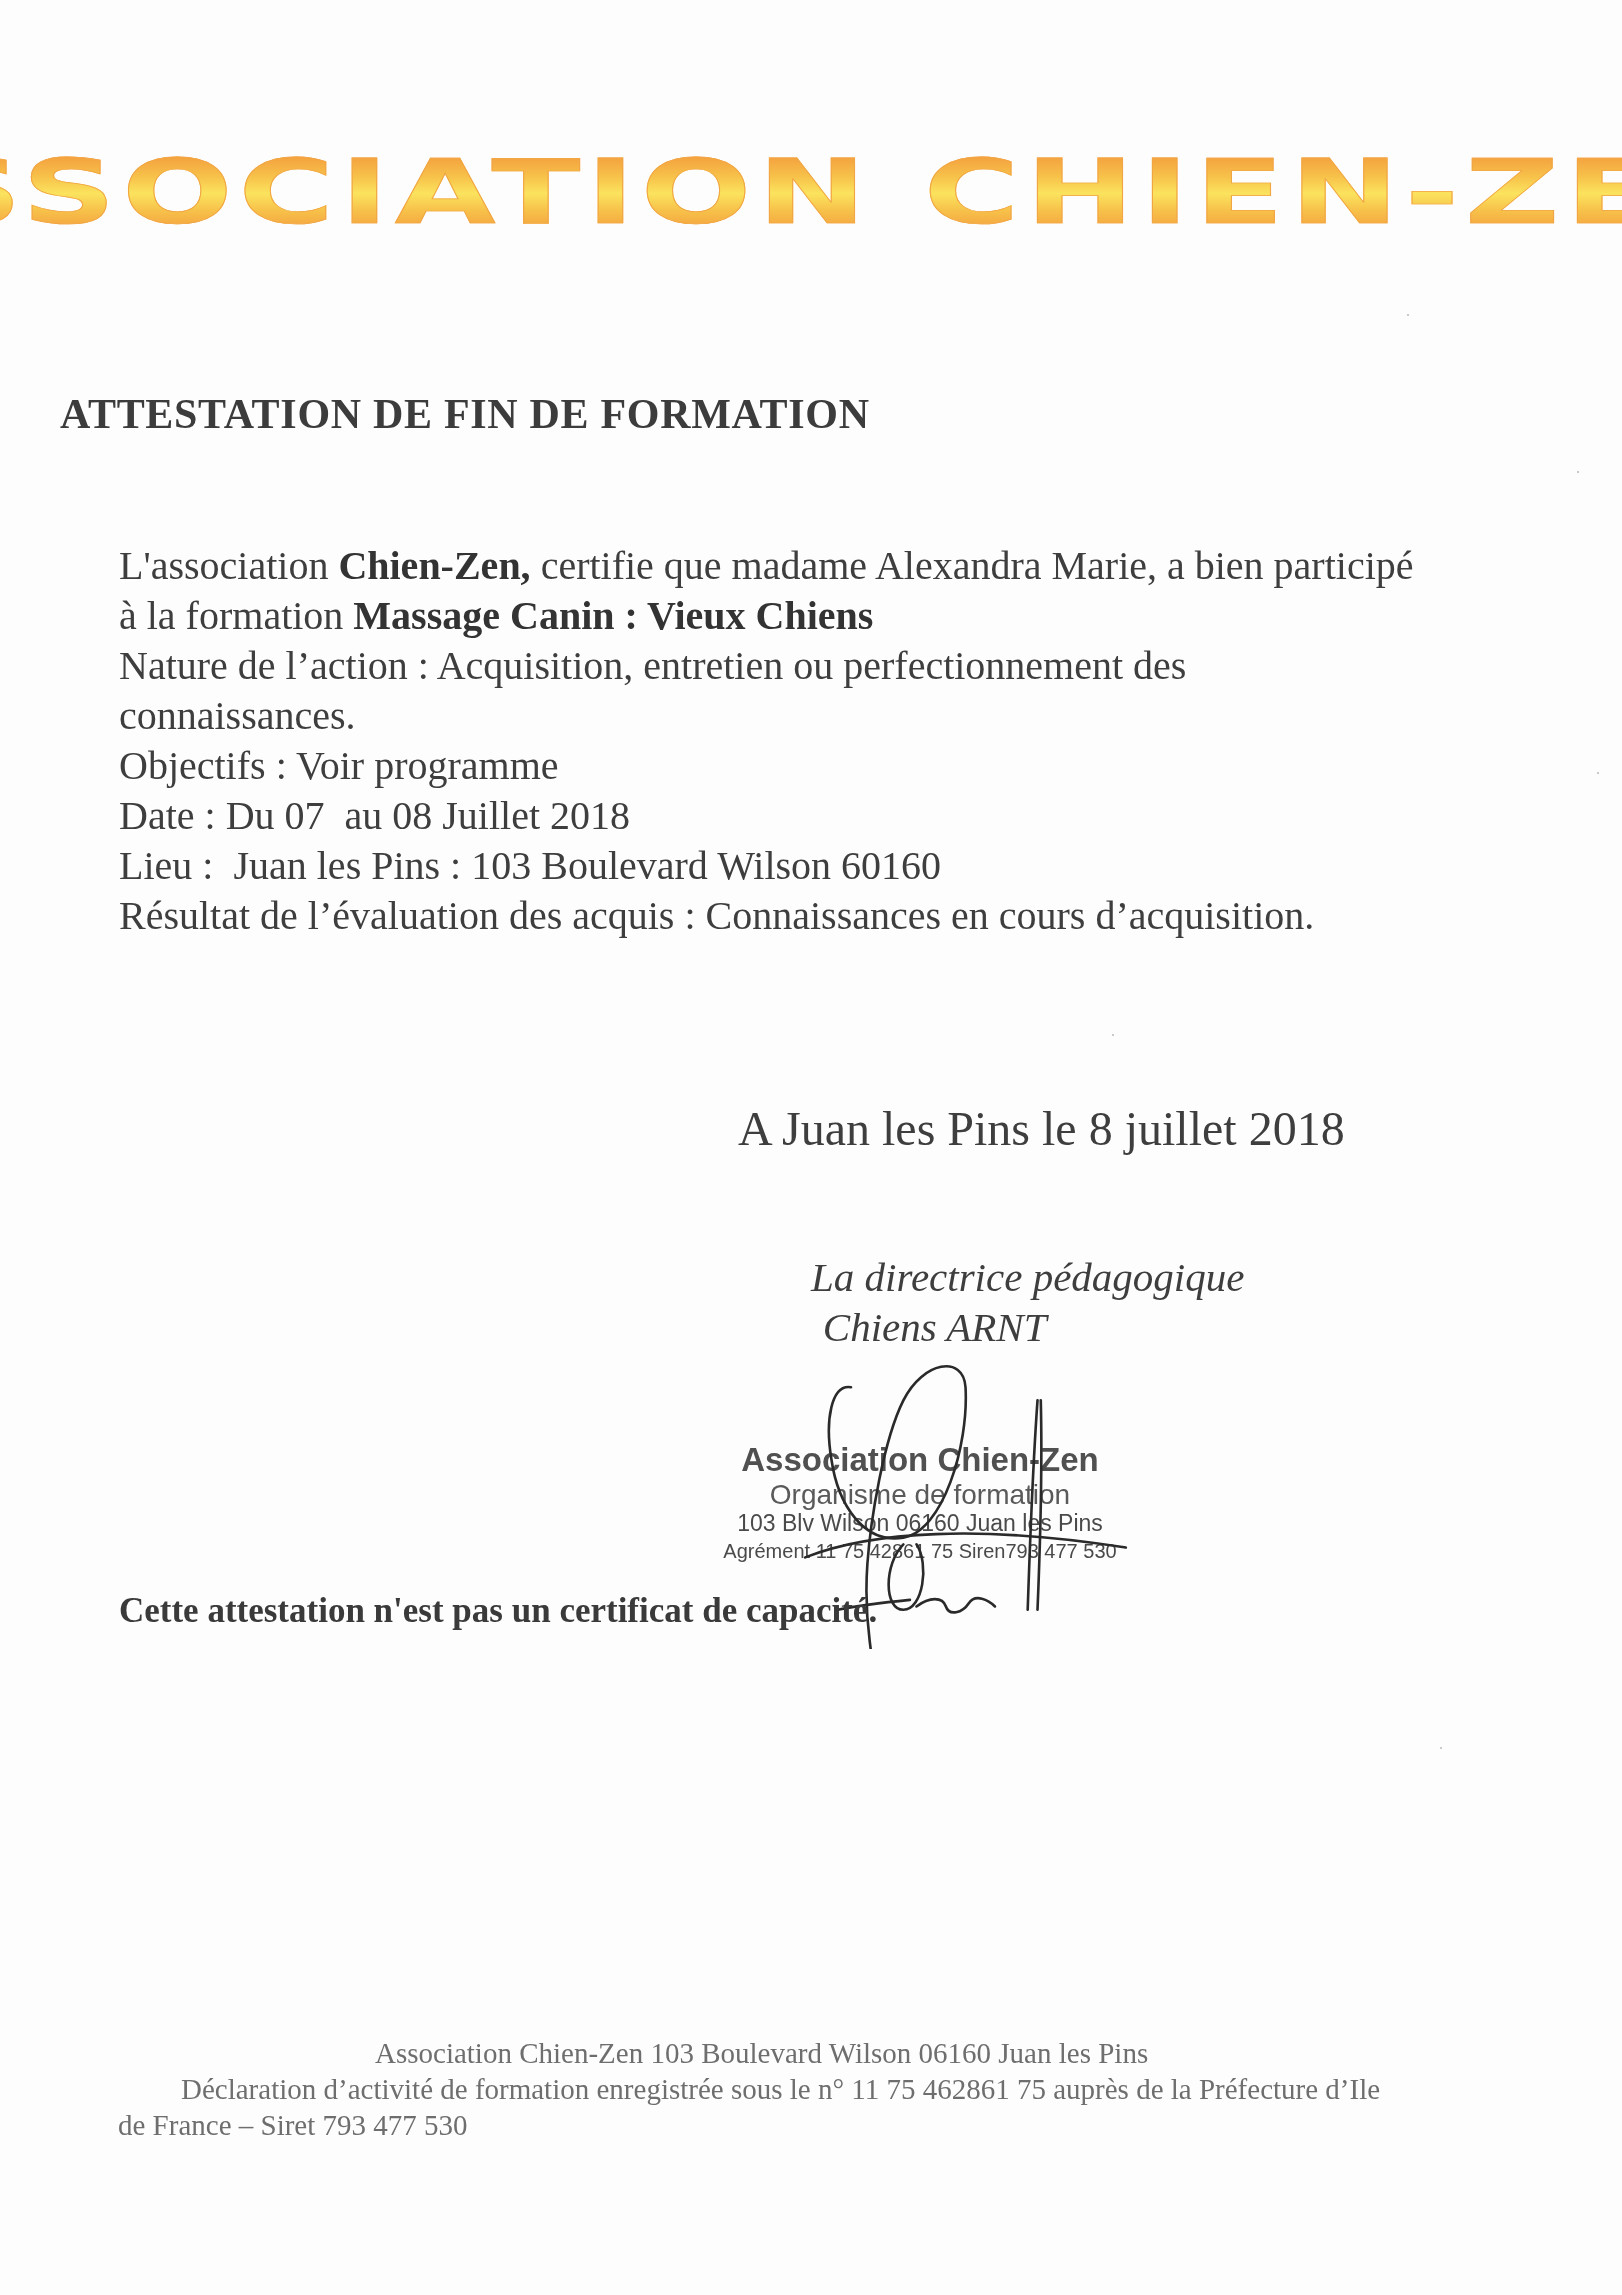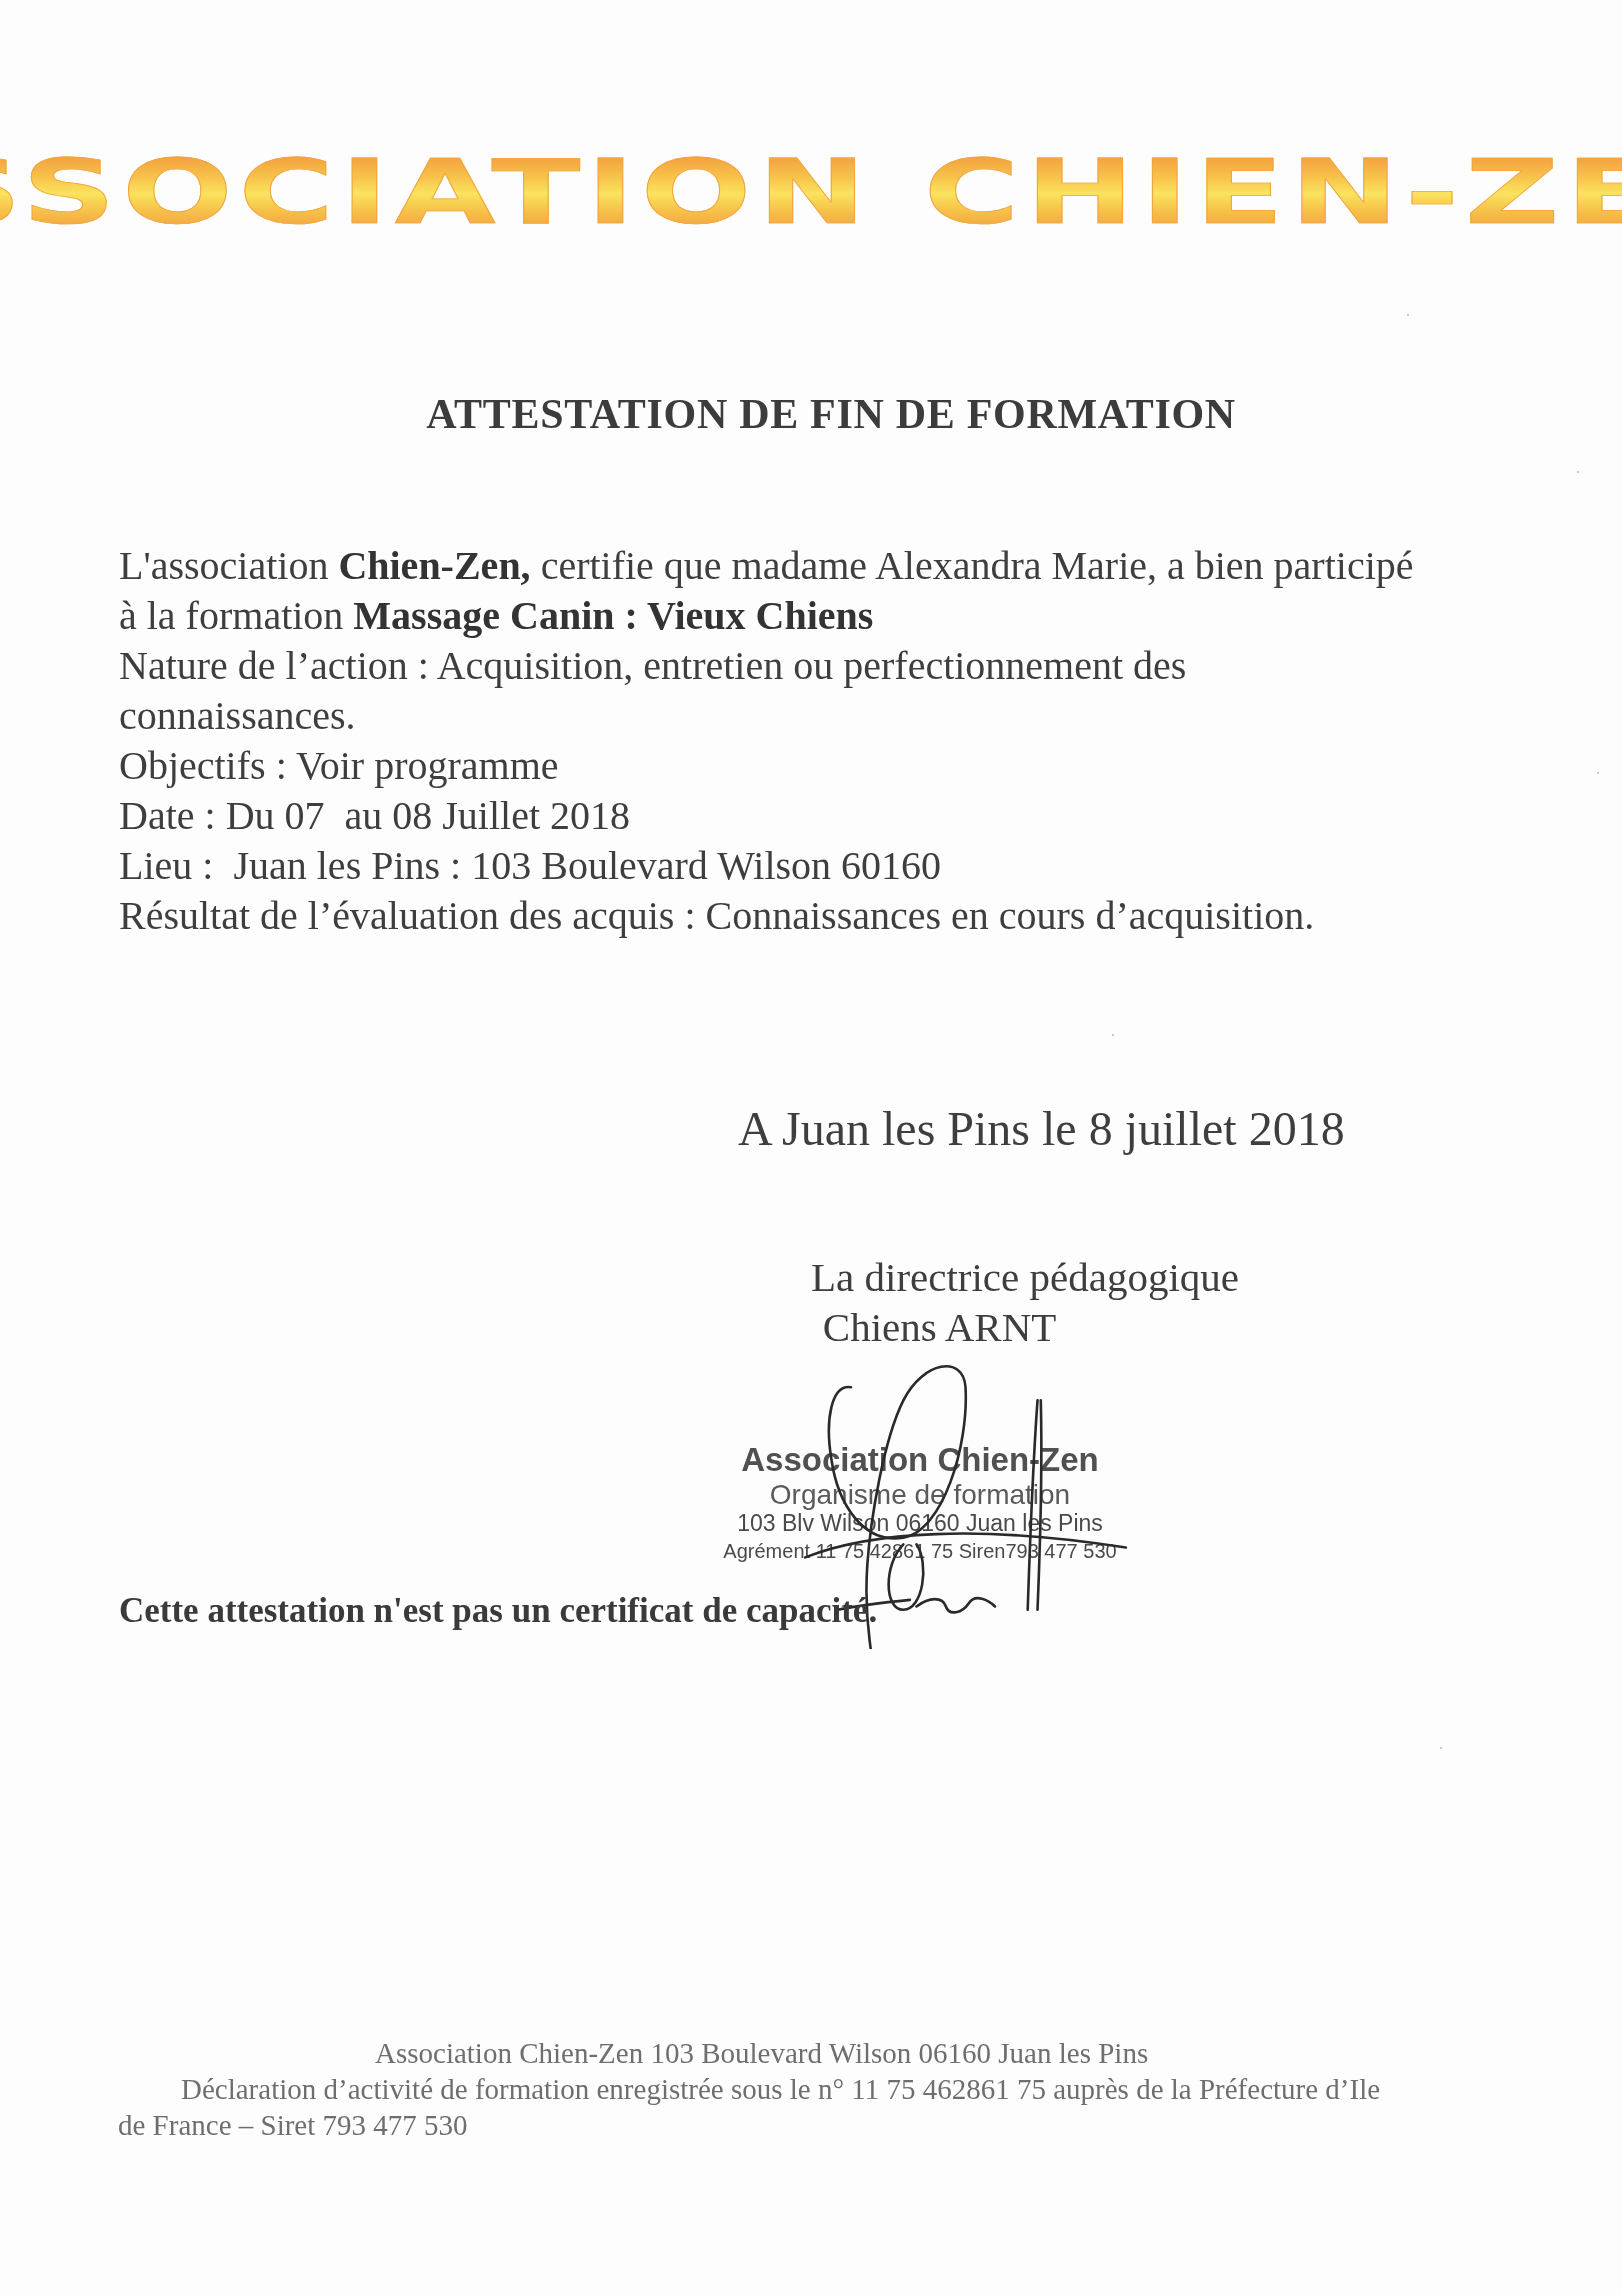--- a/index.html
+++ b/index.html
@@ -46,26 +46,25 @@
       -webkit-text-stroke: 0.7px #f2a545;
       white-space: nowrap;
     }
 
     
     .doc-title {
       position: absolute;
       left: 0;
       right: 0;
       top: 390px;
-      text-align: center;
       font-weight: bold;
       font-size: 42px;
       letter-spacing: 0.7px;
       color: #3c3c3c;
-      padding-left: 39px;
+      padding-left: 60px;
     }
 
     
     .body-block {
       position: absolute;
       left: 119px;
       top: 541px;
       width: 1309px;
       font-size: 40px;
       line-height: 50px;
@@ -88,20 +87,21 @@
       white-space: nowrap;
     }
 
     .signatory {
       position: absolute;
       left: 811px;
       top: 1252px;
       font-size: 41px;
       line-height: 50px;
       color: #3e3e3e;
+      font-style: italic;
     }
     .signatory .name {
       padding-left: 11.8px;
       display: block;
     }
     .signatory .role {
       display: block;
     }
 
     

